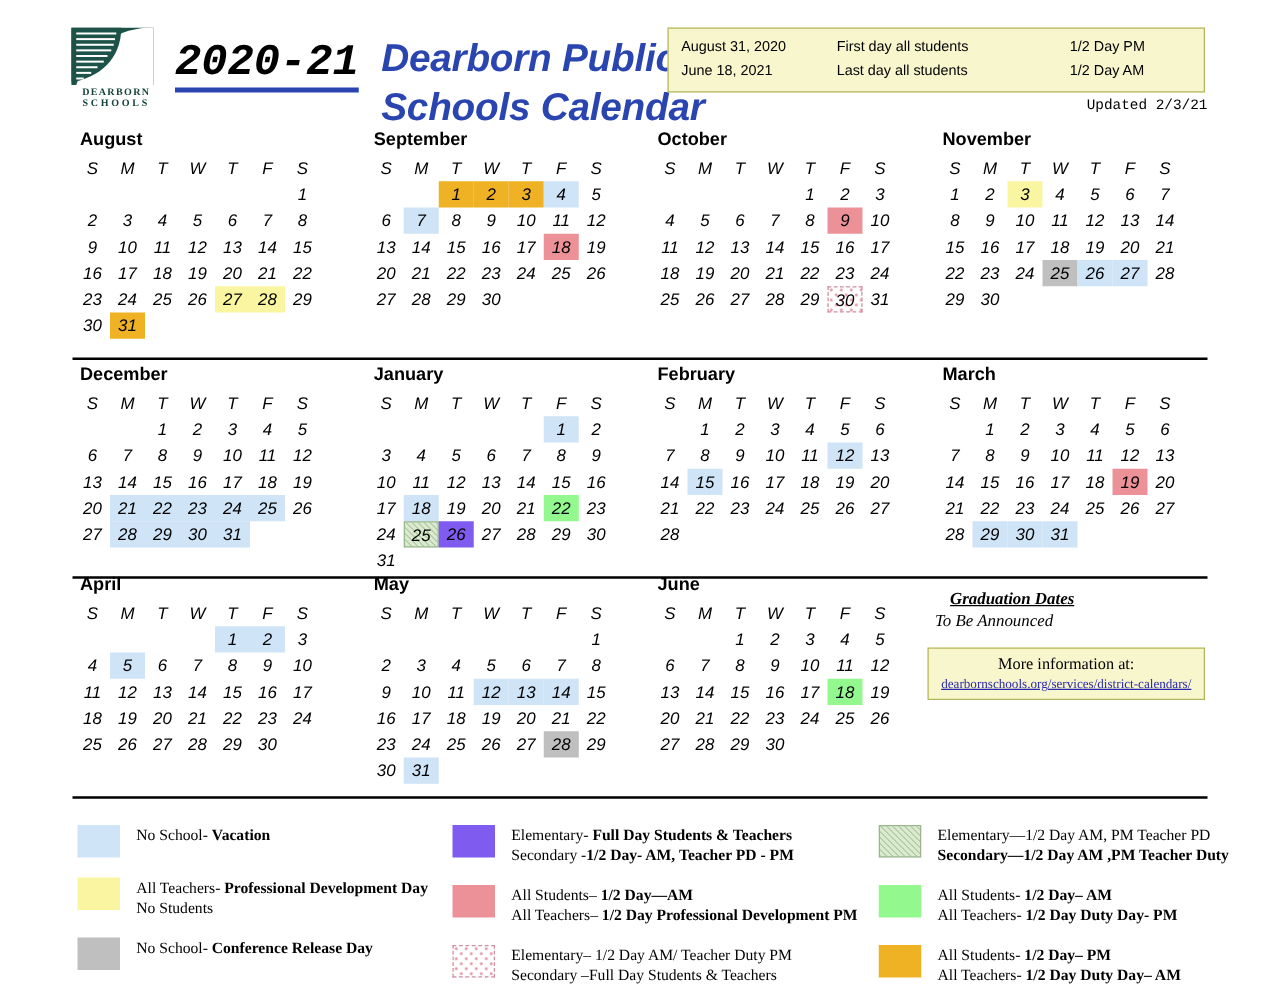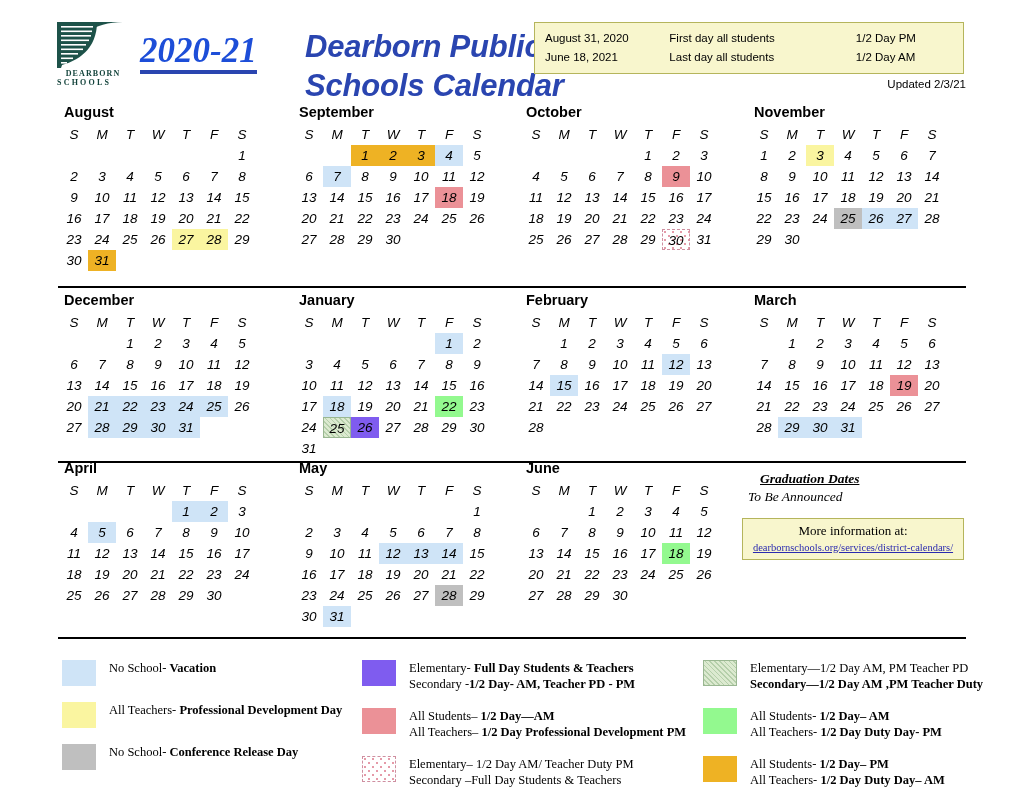--- a/index.html
+++ b/index.html
@@ -22,48 +22,48 @@
   .logo-mark { position: relative; width: 66px; height: 46px; border: 0; }
   .logo-mark svg { display: block; }
   .logo-text1 {
     font-family: "Liberation Serif", serif;
     font-size: 8px; letter-spacing: 1.1px; font-weight: 700;
     text-align: center; color: #14443c; margin-top: 1px;
   }
   .logo-text2 {
     font-family: "Liberation Serif", serif;
     font-size: 8px; letter-spacing: 2.2px; font-weight: 700;
-    color: #14443c; margin-top: 0px;
+    text-align: center; color: #14443c; margin-top: 0px;
   }
   .year-title {
     position: absolute; left: 140px; top: 33px;
-    font-family: Liberation Serif, serif;
+    font-family: Liberation Mono, monospace;
     font-weight: 700; font-style: italic; font-size: 35px;
-    color: #1d4ed8; letter-spacing: 0px;
+    color: #000000; letter-spacing: 0px;
     border-bottom: 4px solid #2a45b0;
     padding-bottom: 2px; line-height: 1;
   }
   .main-title {
     position: absolute; left: 305px; top: 28px;
     font-family: "Liberation Sans", sans-serif;
     font-weight: 700; font-style: italic; font-size: 31px;
     color: #2a45b0; line-height: 1.25; letter-spacing: -0.2px;
   }
   .info-box {
     position: absolute; left: 534px; top: 22px; width: 430px; height: 52px;
     background: #f8f6cd; border: 1.5px solid #b5b55c;
     padding: 6px 10px 0 10px;
   }
   .info-row { display: flex; font-size: 11.5px; font-weight: 400; line-height: 1.65; }
   .info-c1 { width: 128px; }
   .info-c2 { width: 192px; }
   .info-c3 { width: 100px; }
   .updated {
     position: absolute; right: 58px; top: 78px;
-    font-size: 11.5px; font-weight: 400;
+    font-size: 11.5px; font-weight: 400; font-family: Liberation Mono, monospace;
   }
 
   
   .cal-row { position: absolute; left: 0; width: 910px; }
   .row1 { top: 104px; height: 182px; }
   .row2 { top: 292px; height: 176px; }
   .row3 { top: 460px; height: 178px; }
 
   .rule {
     position: absolute; left: 58px; width: 908px;
@@ -756,20 +756,21 @@
         <div class="legend-item">
           <div class="swatch hl hl-blue"></div>
           <div class="legend-text">
             <div class="legend-line"><span>No School- </span><span class="b">Vacation</span></div>
           </div>
         </div>
         <div class="legend-item">
           <div class="swatch hl hl-yellow"></div>
           <div class="legend-text">
             <div class="legend-line"><span>All Teachers- </span><span class="b">Professional Development Day</span></div>
+            <div class="legend-line"><span>No Students</span></div>
           </div>
         </div>
         <div class="legend-item">
           <div class="swatch hl hl-gray"></div>
           <div class="legend-text">
             <div class="legend-line"><span>No School- </span><span class="b">Conference Release Day</span></div>
           </div>
         </div>
       </div>
     <div class="legend-col lc-2">

